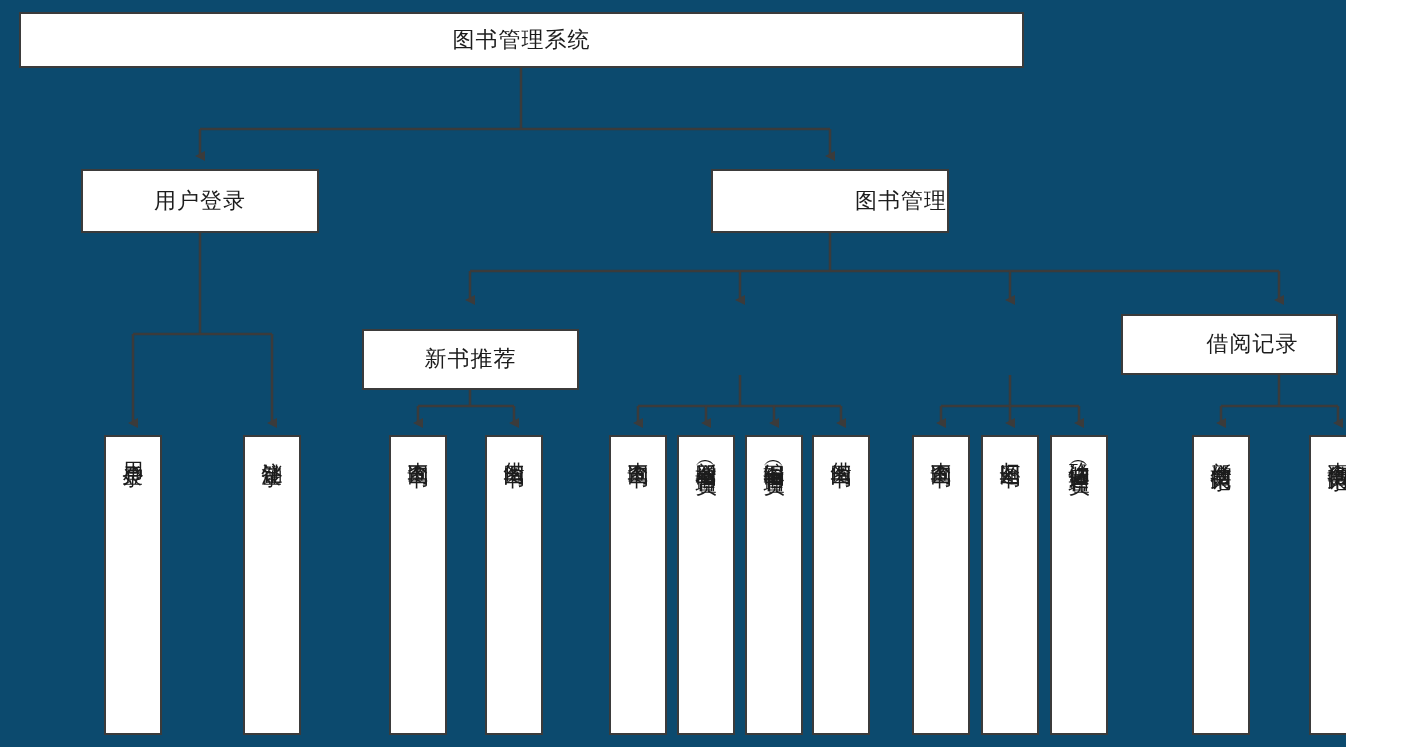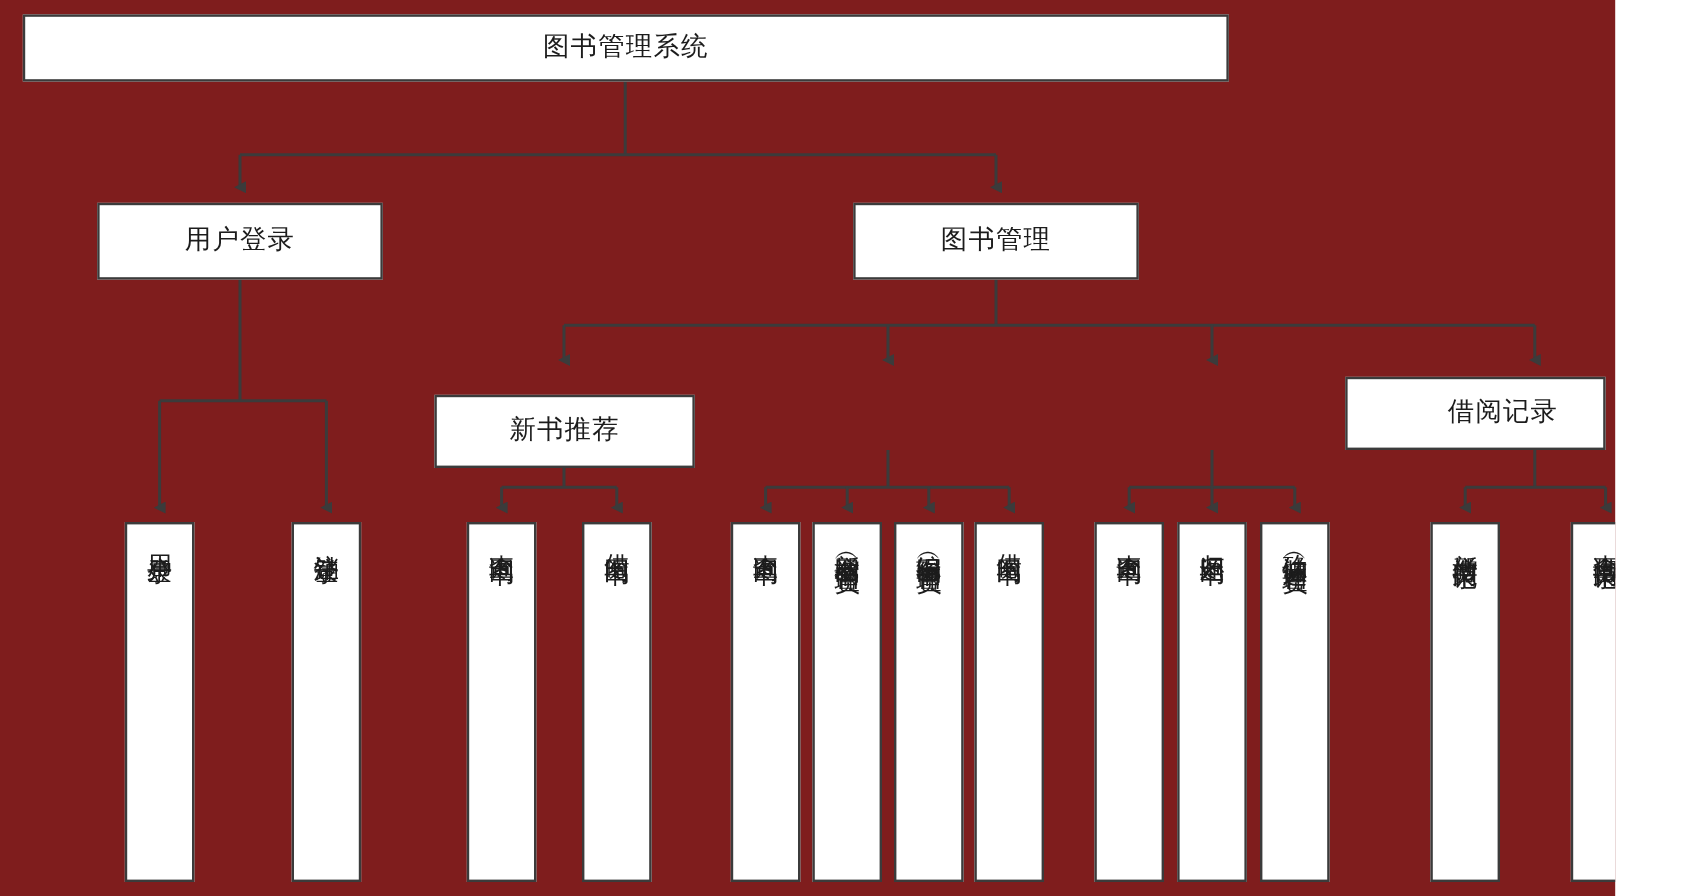--- a/index.html
+++ b/index.html
@@ -8,21 +8,21 @@
     padding: 0;
     background: #ffffff;
   }
   body {
     font-family: "DejaVu Sans", "Liberation Sans", sans-serif;
   }
   #canvas {
     position: relative;
     width: 1346px;
     height: 747px;
-    background: #7f1d1d;
+    background: #0c4a6e;
     overflow: hidden;
   }
   svg#wires {
     position: absolute;
     left: 0;
     top: 0;
     width: 1405px;
     height: 747px;
     pointer-events: none;
   }
@@ -121,21 +121,21 @@
     </g>
   </svg>
 
   <div class="node horiz" style="left:19px; top:12px; width:1005px; height:56px;">
     <span>图书管理系统</span>
   </div>
 
   <div class="node horiz" style="left:81px; top:169px; width:238px; height:64px;">
     <span>用户登录</span>
   </div>
-  <div class="node horiz" style="left:711px; top:169px; width:238px; height:64px;">
+  <div class="node horiz" style="left:711px; top:169px; width:238px; height:64px;justify-content:flex-end;">
     <span>图书管理</span>
   </div>
 
   <div class="node horiz" style="left:362px; top:329px; width:217px; height:61px;">
     <span>新书推荐</span>
   </div>
   <div class="node horiz" style="left:1121px; top:314px; width:217px; height:61px;padding-left:46px;">
     <span>借阅记录</span>
   </div>
 

